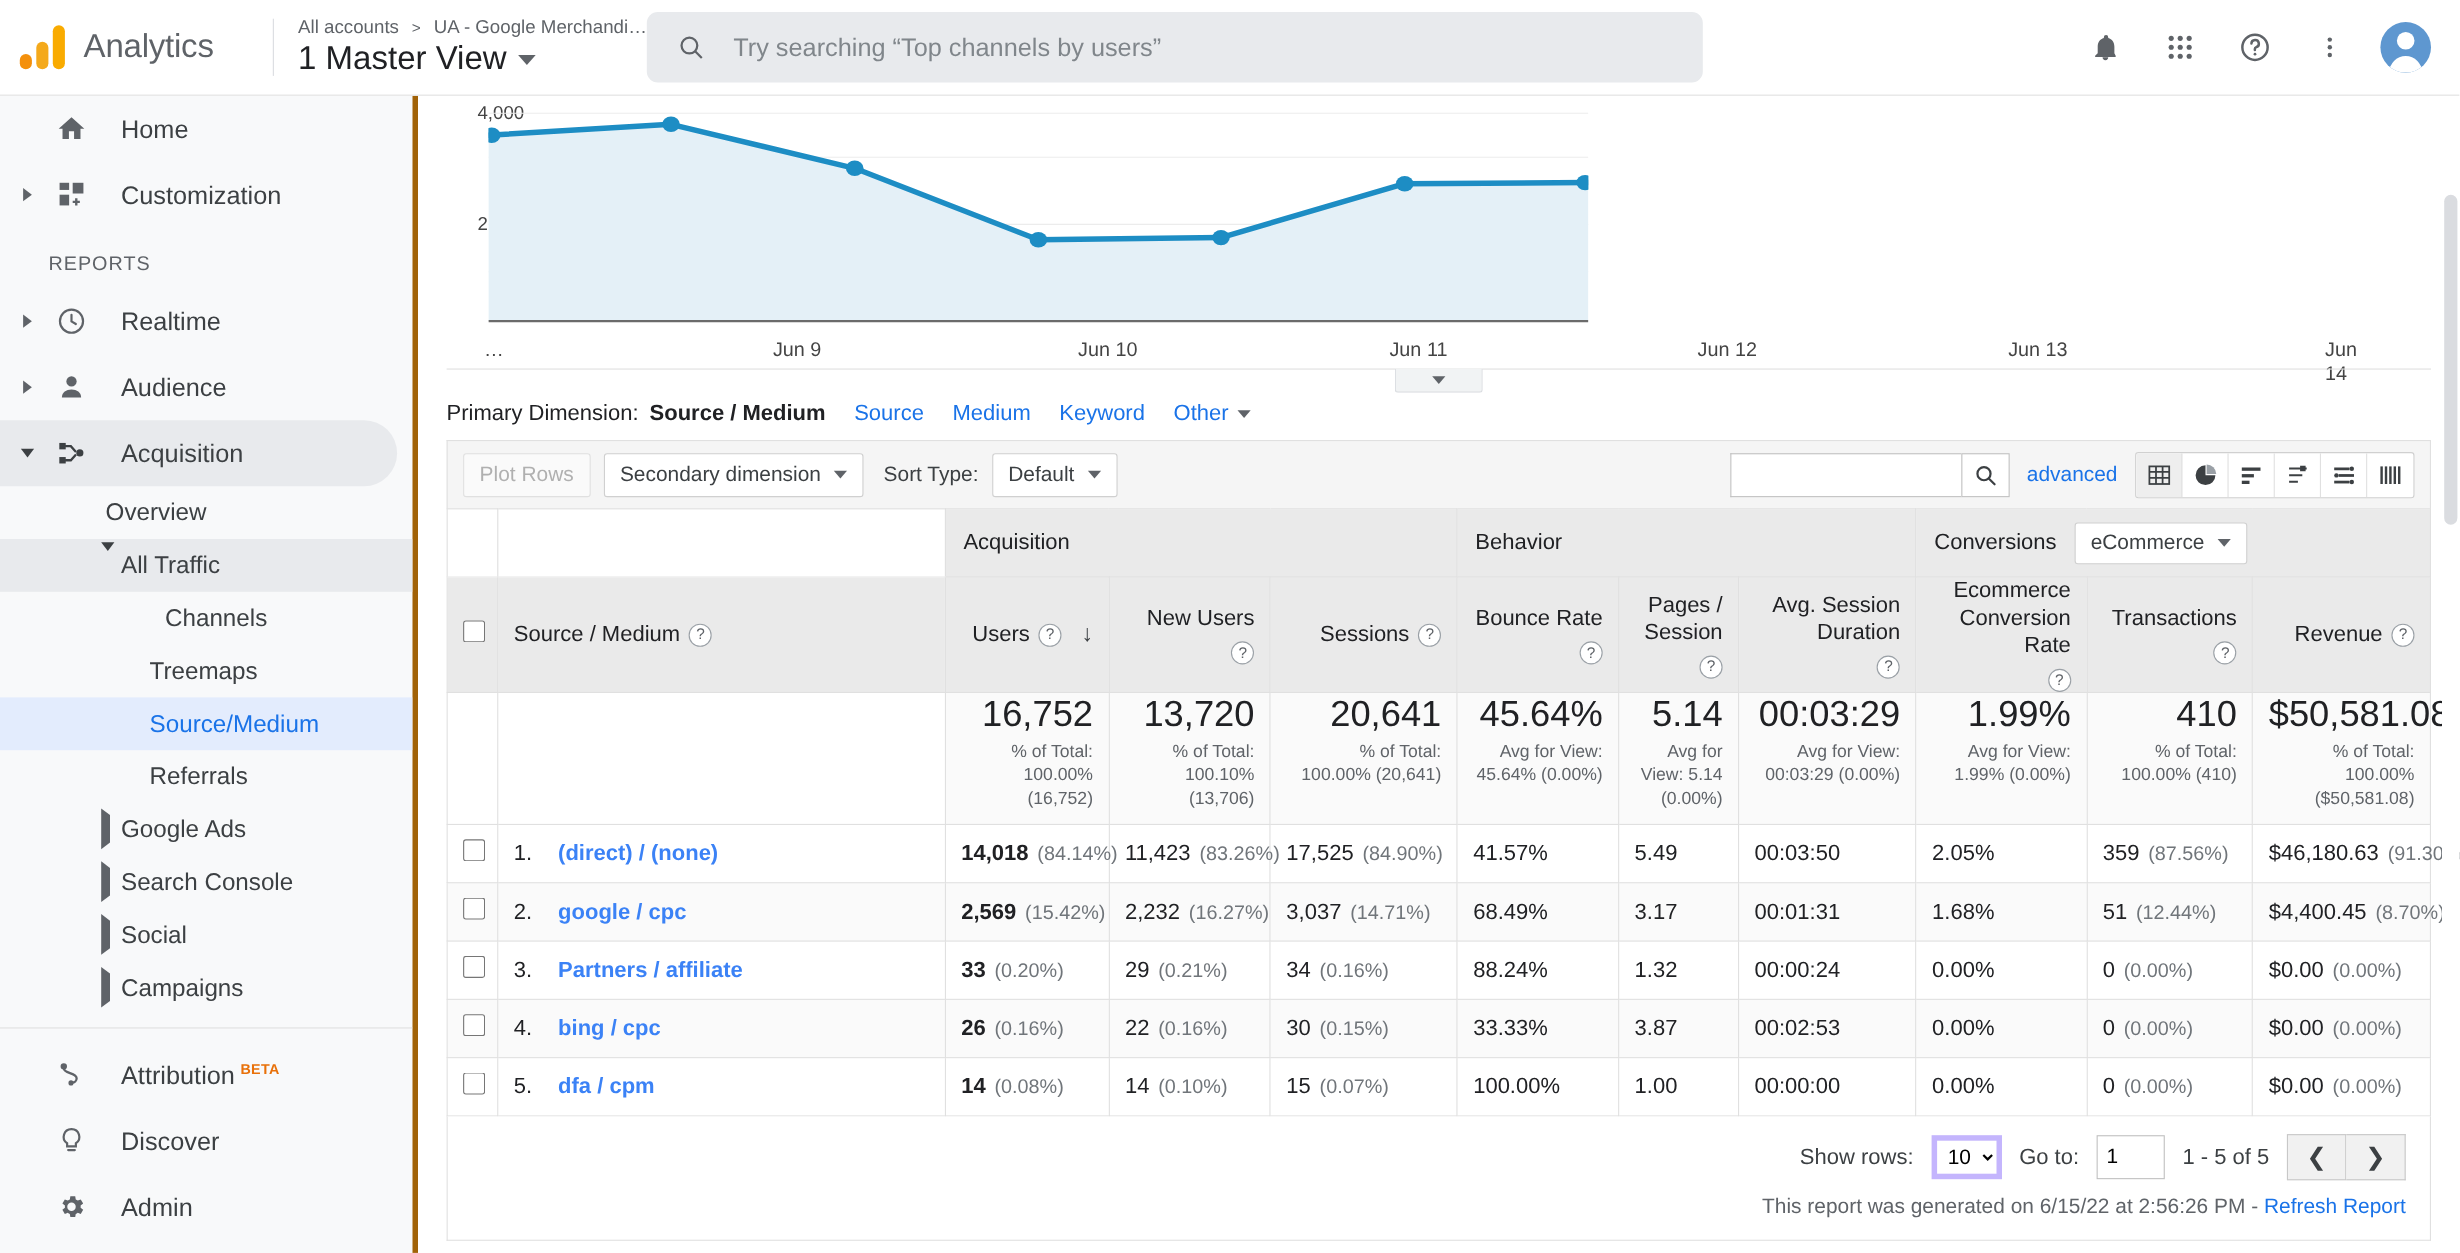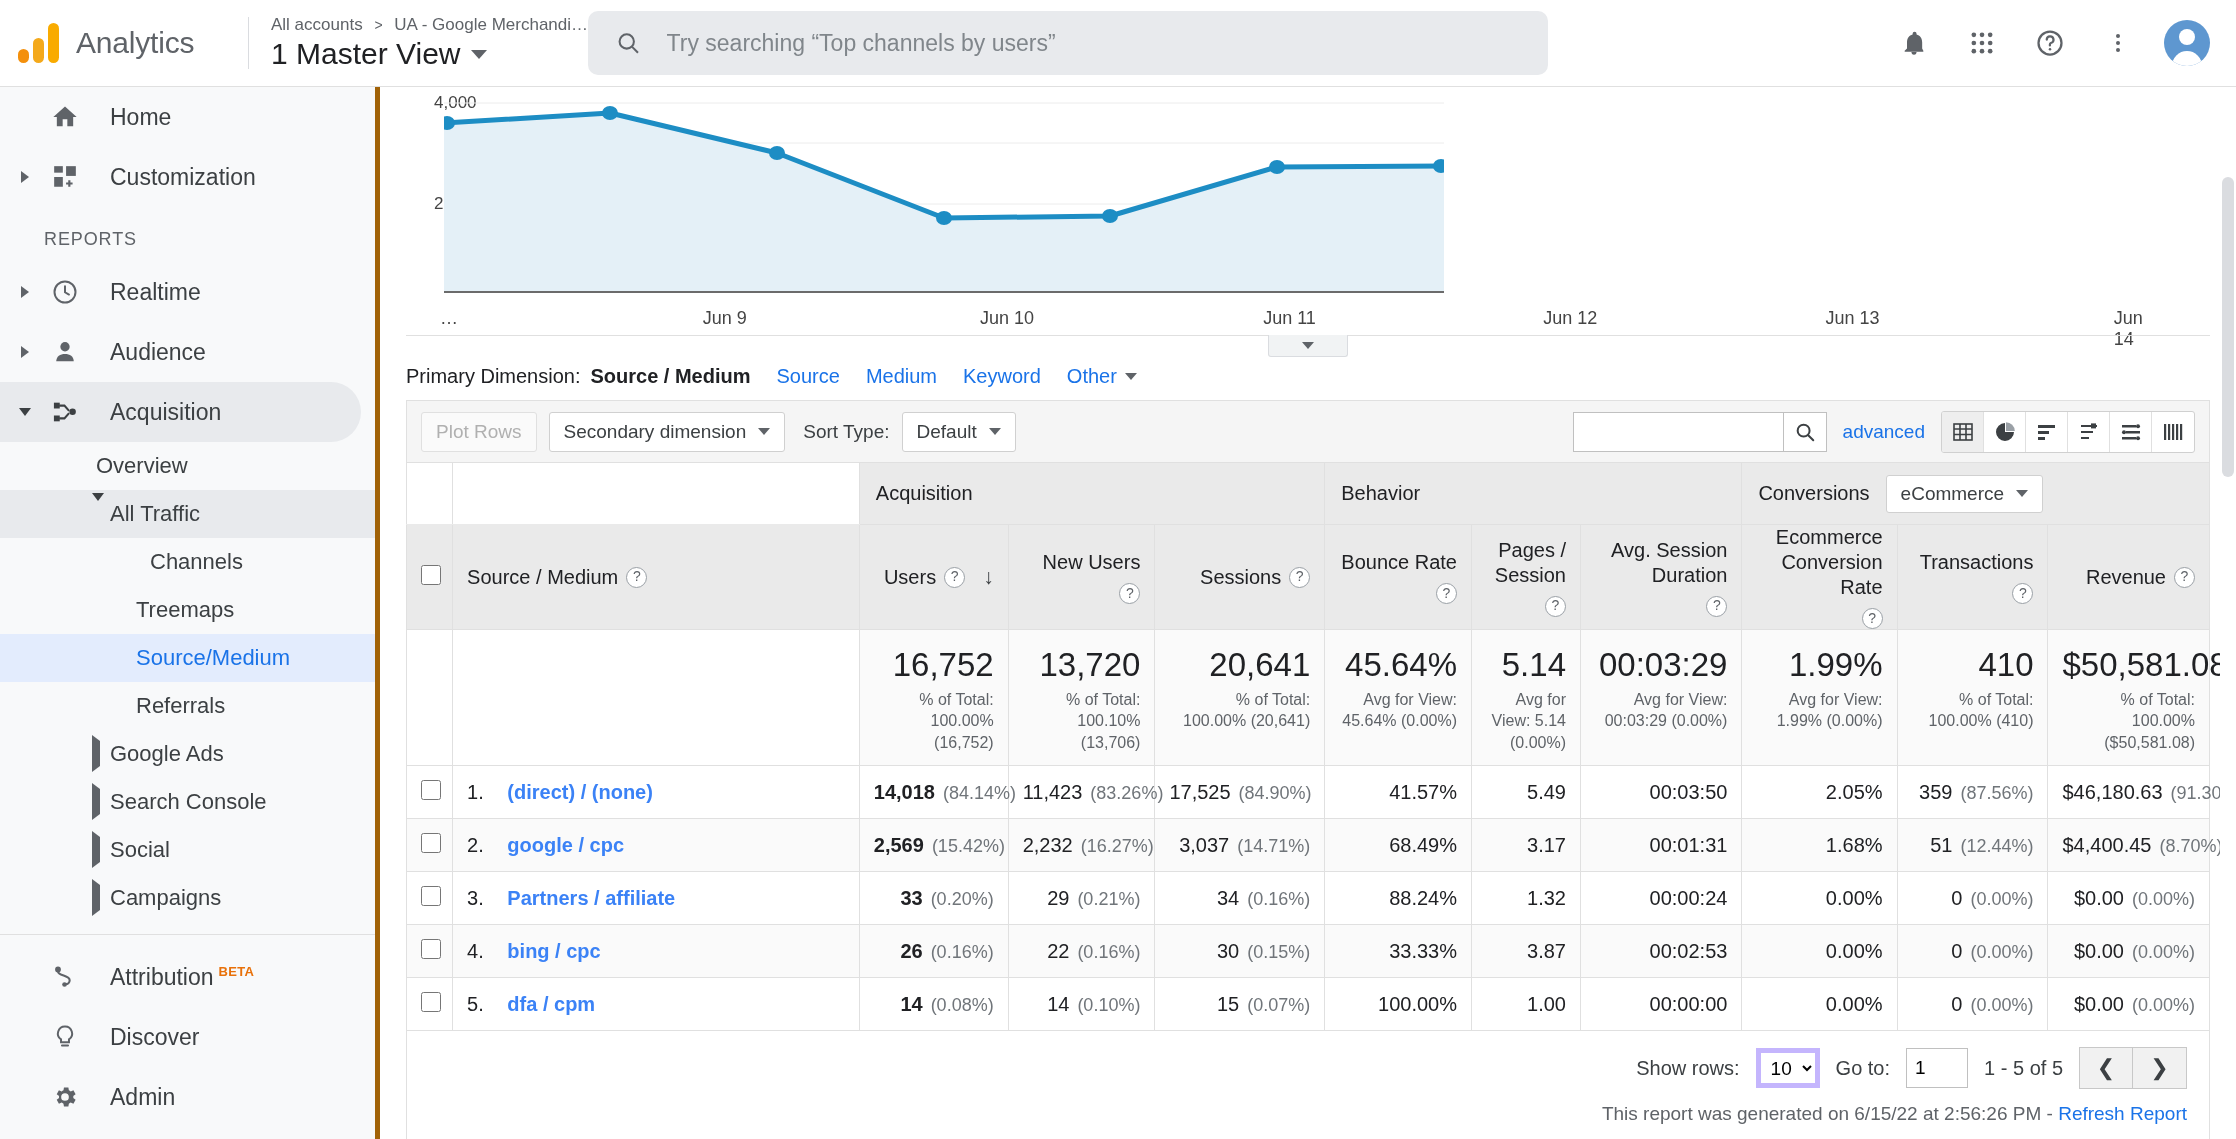--- a/index.html
+++ b/index.html
@@ -147,27 +147,27 @@
   .col-head th { font-weight: 400; font-size: 20px; color: #202124; padding: 0 14px; vertical-align: middle; text-align: right; }
   .col-head th.left { text-align: left; }
   .hcell { display: inline-flex; align-items: center; gap: 8px; justify-content: flex-end; flex-wrap: wrap; line-height: 1.25; }
   .hcell.left { justify-content: flex-start; }
   .qm {
     width: 21px; height: 21px; border-radius: 50%; border: 1px solid #9aa0a6; color: #5f6368;
     font-size: 14px; display: inline-flex; align-items: center; justify-content: center; flex: 0 0 auto; background:#fff;
   }
   .sortarrow { font-size: 21px; color: #3c4043; margin-left: 10px; }
 
-  .sumrow td { background: #fafafa; height: 136px; vertical-align: top; padding: 18px 14px 0 14px; text-align: right; }
+  .sumrow td { background: #fafafa; height: 120px; vertical-align: top; padding: 2px 14px 0 14px; text-align: right; }
   .sumrow td.first { background: #fff; }
   .sumbig { font-size: 33px; color: #202124; font-weight: 400; line-height: 1.05; }
   .sumsmall { font-size: 16px; color: #5f6368; line-height: 1.35; margin-top: 6px; }
 
   tr.drow { height: 53px; }
-  tr.drow td { padding: 0 14px; text-align: right; color: #202124; }
+  tr.drow td { padding: 0 14px; text-align: left; color: #202124; }
   tr.drow td.cb { text-align: center; width: 44px; }
   tr.drow td.src { text-align: left; }
   tr.drow td.src a { color: #3b82f6; text-decoration: none; cursor: pointer; font-weight: bold; }
   tr.drow:nth-child(odd) td { background: #fafafa; }
   tr.drow:nth-child(even) td { background: #fff; }
   .vmain { font-weight: 700; }
   .vmain.plain { font-weight: 400; }
   .vpct { color: #70757a; font-size: 18px; margin-left: 8px; }
 
   input[type=checkbox] { width: 20px; height: 20px; cursor: pointer; }

